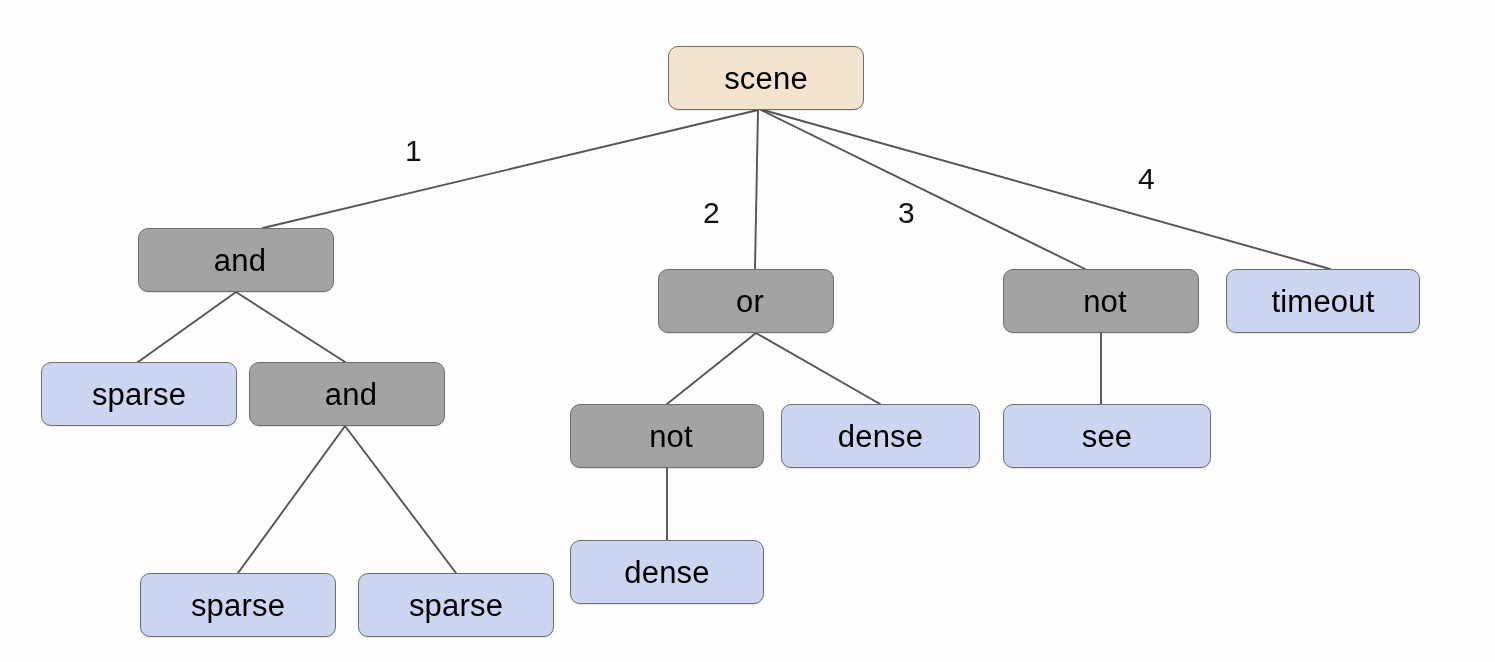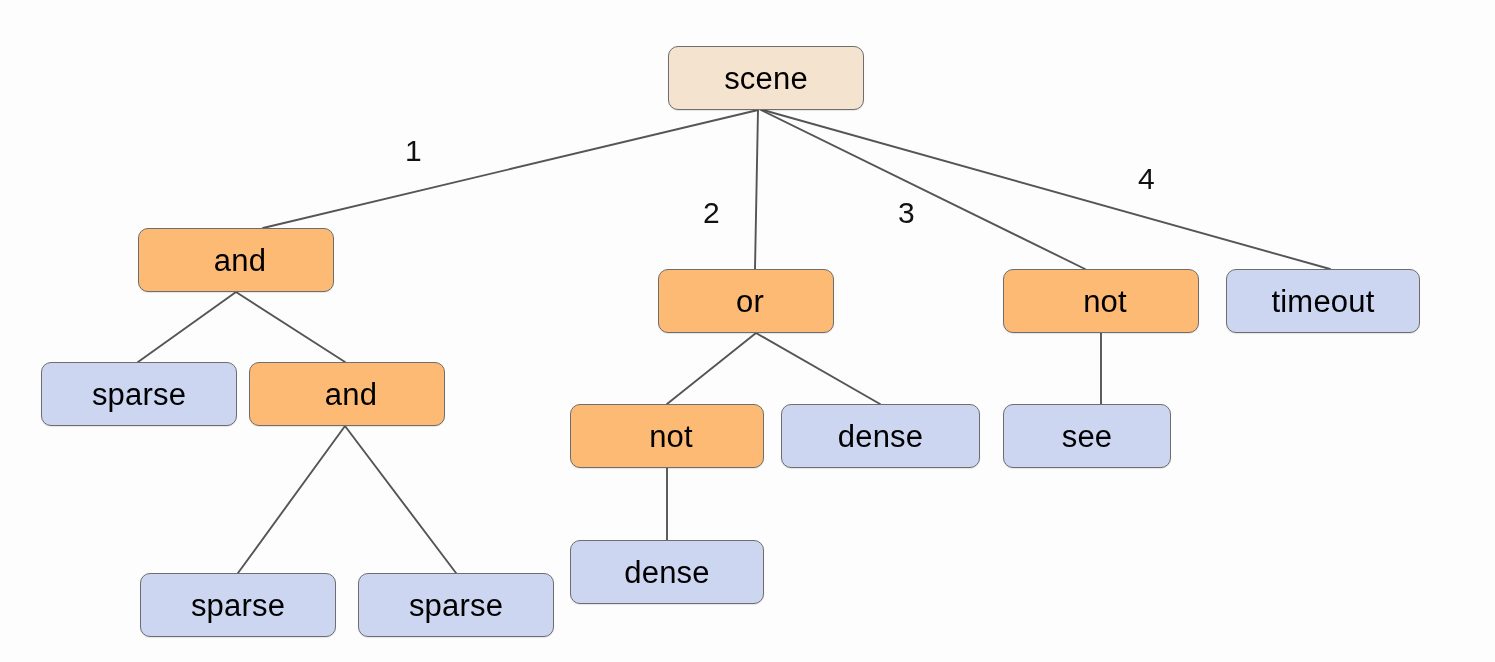--- a/index.html
+++ b/index.html
@@ -35,21 +35,21 @@
     align-items: center;
     justify-content: center;
     color: #000;
     font-size: 31px;
     line-height: 1;
     letter-spacing: 0.2px;
     white-space: nowrap;
     box-shadow: 0 1px 1px rgba(0,0,0,0.10);
   }
   .node.root  { background: #f3e3cf; }
-  .node.op    { background: #fdba74; padding-left: 8px; }
+  .node.op    { background: #a3a3a3; padding-left: 8px; }
   .node.leaf  { background: #ccd6f0; }
   .edge-label {
     position: absolute;
     font-size: 30px;
     color: #111;
     line-height: 1;
     white-space: nowrap;
   }
 </style>
 </head>
@@ -75,21 +75,21 @@
       <div class="node op" style="left: 138px; top: 228px; width: 196px; height: 64px;">and</div>
       <div class="node leaf" style="left: 41px; top: 362px; width: 196px; height: 64px;">sparse</div>
       <div class="node op" style="left: 249px; top: 362px; width: 196px; height: 64px;">and</div>
       <div class="node leaf" style="left: 140px; top: 573px; width: 196px; height: 64px;">sparse</div>
       <div class="node leaf" style="left: 358px; top: 573px; width: 196px; height: 64px;">sparse</div>
       <div class="node op" style="left: 658px; top: 269px; width: 176px; height: 64px;">or</div>
       <div class="node op" style="left: 570px; top: 404px; width: 194px; height: 64px;">not</div>
       <div class="node leaf" style="left: 781px; top: 404px; width: 199px; height: 64px;">dense</div>
       <div class="node leaf" style="left: 570px; top: 540px; width: 194px; height: 64px;">dense</div>
       <div class="node op" style="left: 1003px; top: 269px; width: 196px; height: 64px;">not</div>
-      <div class="node leaf" style="left: 1003px; top: 404px; width: 168px; height: 64px;">see</div>
+      <div class="node leaf" style="left: 1003px; top: 404px; width: 208px; height: 64px;">see</div>
       <div class="node leaf" style="left: 1226px; top: 269px; width: 194px; height: 64px;">timeout</div>
     </div>
   <div id="label-layer">
       <div class="edge-label" style="left: 405px; top: 136px;">1</div>
       <div class="edge-label" style="left: 703px; top: 198px;">2</div>
       <div class="edge-label" style="left: 898px; top: 198px;">3</div>
       <div class="edge-label" style="left: 1138px; top: 164px;">4</div>
     </div>
 </div>
 

